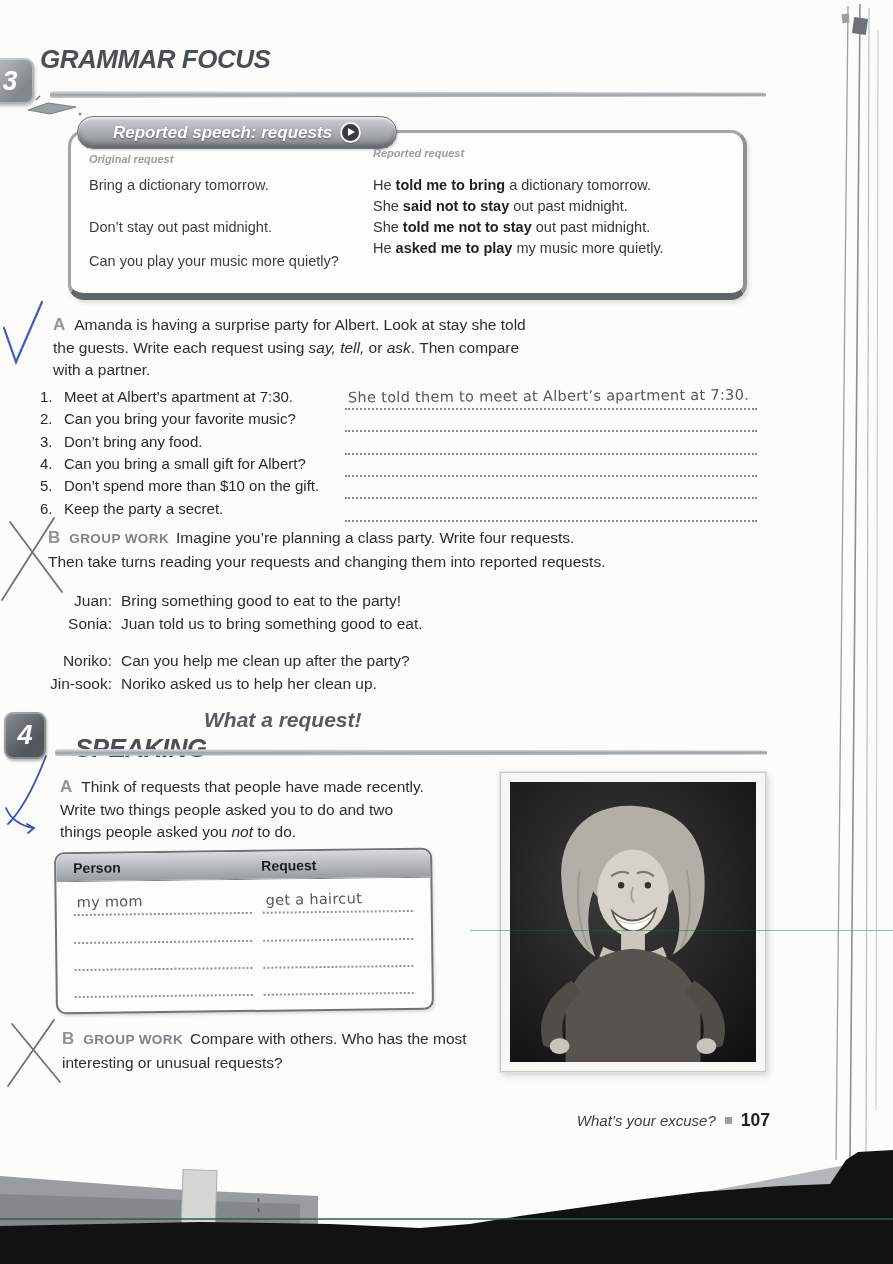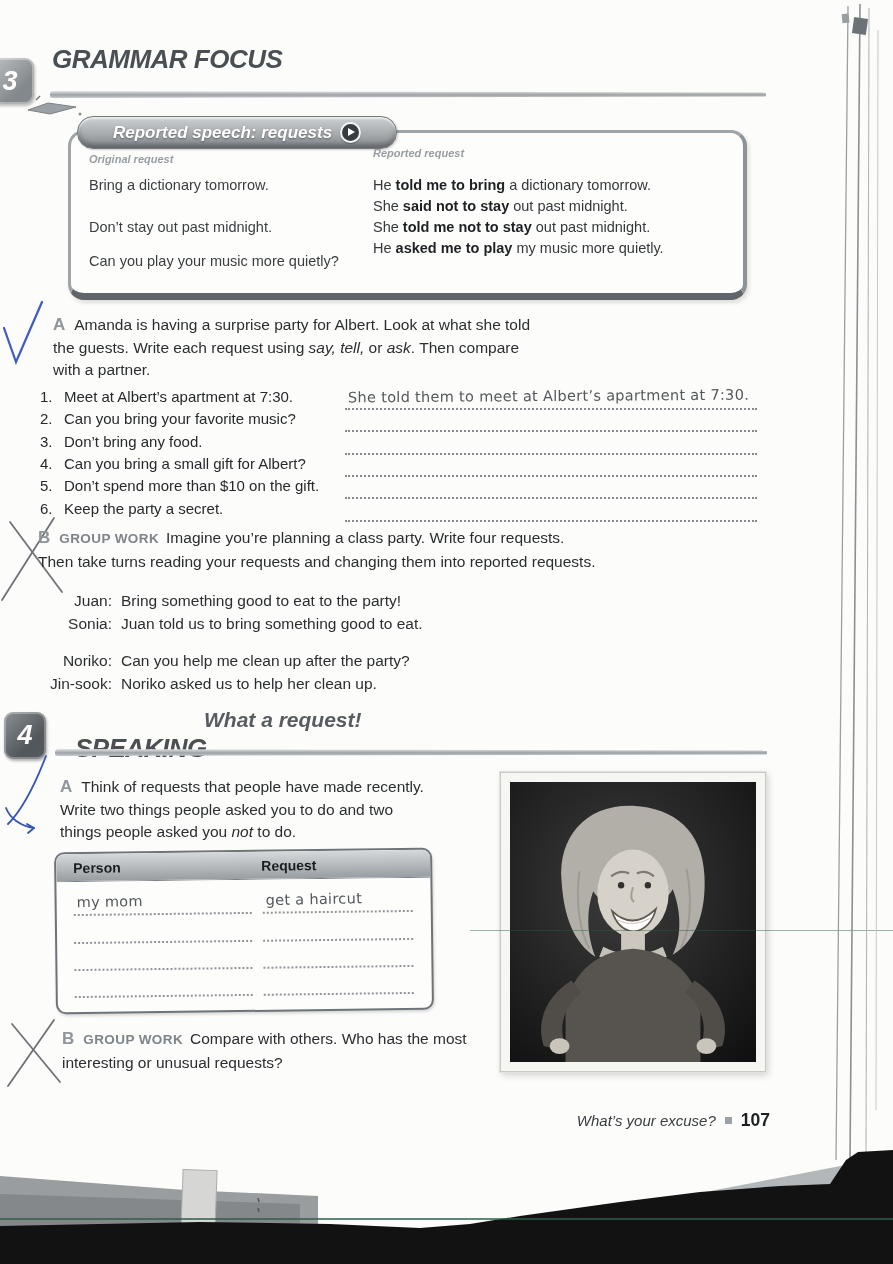--- a/index.html
+++ b/index.html
@@ -92,21 +92,21 @@
 
   .scanline{position:absolute;height:1px;background:rgba(34,96,66,.45);}
   svg{overflow:visible;}
 </style>
 </head>
 <body>
 
 <div class="page">
 
   <div class="badge badge3">3</div>
-  <h1 class="sec-title" style="left:52px;top:44px;text-align:right;">GRAMMAR FOCUS</h1>
+  <h1 class="sec-title" style="left:40px;top:44px;text-align:right;">GRAMMAR FOCUS</h1>
   <div class="rule" style="left:50px;top:91px;width:716px;clip-path:polygon(0 0,100% 22%,100% 78%,0 100%);"></div>
   <svg class="abs" style="left:26px;top:98px;" width="58" height="22">
     <path d="M2,12 L22,5 L50,9 L24,16 Z" fill="#9aa0a4" stroke="#7c8185" stroke-width="1"></path>
     <circle cx="54" cy="16" r="1.5" fill="#8a8f93"></circle>
     <path d="M10,2 l4,-4" stroke="#777" stroke-width="1.5"></path>
   </svg>
 
   <div class="gbox">
     <div class="gbox-tab">
       <span>Reported speech: requests</span>
@@ -124,21 +124,21 @@
       <div class="grep"><span>She </span><b>said not to stay</b><span> out past midnight.</span></div>
       <div class="grep"><span>She </span><b>told me not to stay</b><span> out past midnight.</span></div>
       <div class="grep"><span>He </span><b>asked me to play</b><span> my music more quietly.</span></div>
     </div>
   </div>
 
   <svg class="abs" style="left:0;top:300px;" width="50" height="70">
     <path d="M4,28 L16,62 L42,2" fill="none" stroke="#3c5cc0" stroke-width="2.2" stroke-linecap="round"></path>
   </svg>
   <div class="para" style="left:53px;top:314px;width:580px;">
-    <div class="pline"><span class="exlabel">A</span><span>Amanda is having a surprise party for Albert. Look at what she told</span></div>
+    <div class="pline"><span class="exlabel">A</span><span>Amanda is having a surprise party for Albert. Look at stay she told</span></div>
     <div class="pline"><span>the guests. Write each request using </span><i>say, tell,</i><span> or </span><i>ask</i><span>. Then compare</span></div>
     <div class="pline">with a partner.</div>
   </div>
 
   <div class="qrow" style="top:388px;">
     <span class="qnum">1.</span>
     <span class="qtext">Meet at Albert’s apartment at 7:30.</span>
     <span class="answer-line">
         <span class="hand">She told them to meet at Albert’s apartment at 7:30.</span>
       </span>
@@ -166,21 +166,21 @@
   <div class="qrow" style="top:500px;">
     <span class="qnum">6.</span>
     <span class="qtext">Keep the party a secret.</span>
     <span class="answer-line"></span>
   </div>
 
   <svg class="abs" style="left:0;top:516px;" width="70" height="88">
     <path d="M10,6 L62,76" stroke="#6e7378" stroke-width="1.8" fill="none" stroke-linecap="round"></path>
     <path d="M54,2 L2,84" stroke="#6e7378" stroke-width="1.8" fill="none" stroke-linecap="round"></path>
   </svg>
-  <div class="para" style="left:38px;top:527px;width:640px;">
+  <div class="para" style="left:48px;top:527px;width:640px;">
     <div class="pline"><span class="exlabel">B</span><span class="gw">GROUP WORK</span><span>Imagine you’re planning a class party. Write four requests.</span></div>
     <div class="pline">Then take turns reading your requests and changing them into reported requests.</div>
   </div>
 
   <div class="dline" style="top:592px;"><span class="dname">Juan:</span><span>Bring something good to eat to the party!</span></div>
   <div class="dline" style="top:615px;"><span class="dname">Sonia:</span><span>Juan told us to bring something good to eat.</span></div>
   <div class="dline" style="top:652px;"><span class="dname">Noriko:</span><span>Can you help me clean up after the party?</span></div>
   <div class="dline" style="top:675px;"><span class="dname">Jin-sook:</span><span>Noriko asked us to help her clean up.</span></div>
 
   <div class="badge badge4">4</div>

